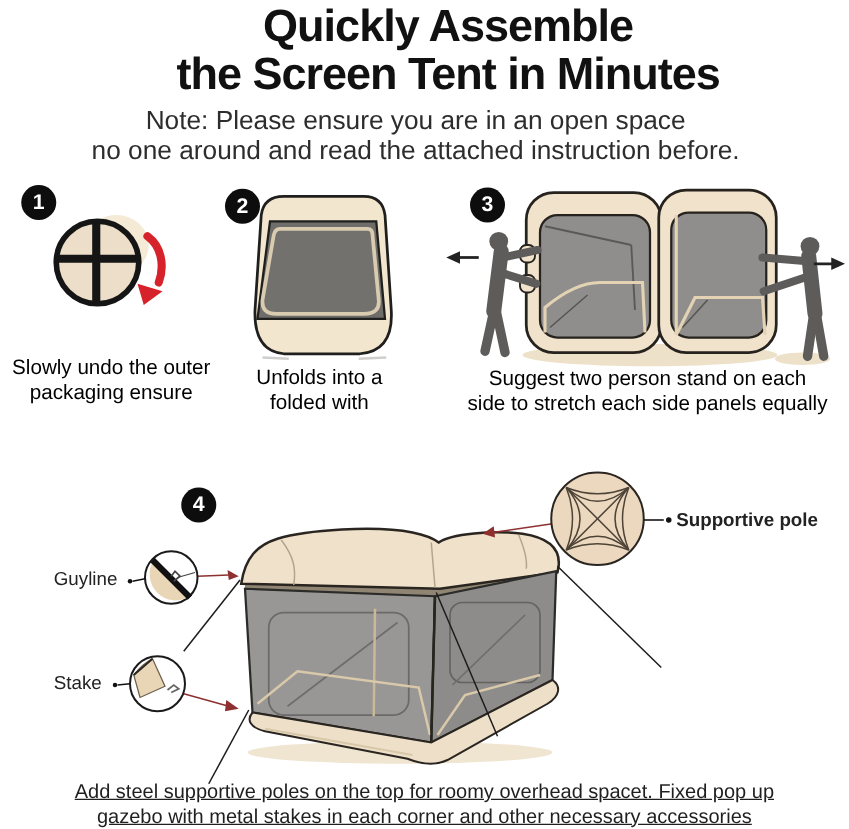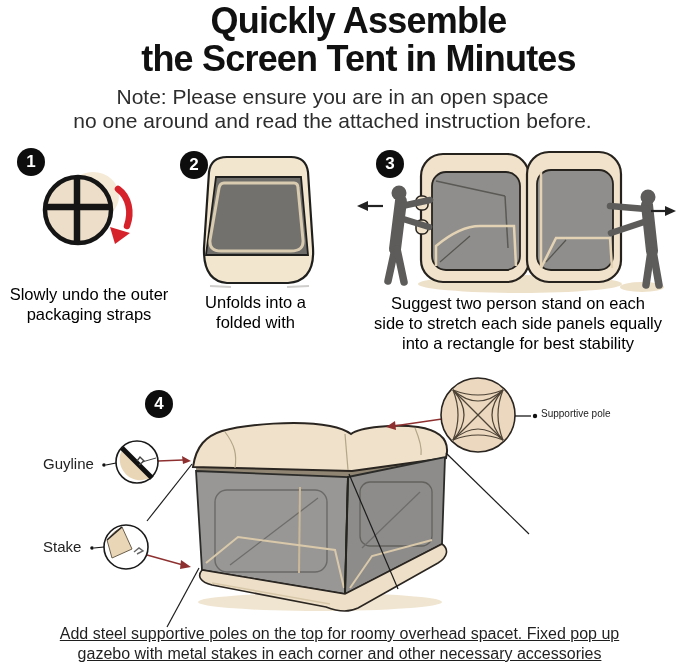--- a/index.html
+++ b/index.html
@@ -15,21 +15,21 @@
   .note{
     left:0;width:665px;text-align:center;font-size:21px;color:#2d2d2d;line-height:24px;
   }
   .badge{
     width:28px;height:28px;border-radius:50%;background:#0d0d0d;color:#fff;
     display:flex;align-items:center;justify-content:center;
     font-size:17px;font-weight:bold;
   }
   .caption{font-size:16.5px;color:#000000;text-align:center;line-height:20px;}
   .callout-label{font-size:15px;color:#222;}
-  .callout-label.bold{font-size:10px;font-weight:normal;}
+  .callout-label.bold{font-size:15px;font-weight:bold;}
   .footer{
     left:0;width:679px;text-align:center;font-size:16px;color:#1f1f1f;line-height:19.5px;
   }
   svg{display:block;}
 </style>
 </head>
 <body>
 
 <div id="canvas">
 
@@ -199,30 +199,29 @@
   </div>
   <div class="abs badge" style="left:376px;top:150px;">
     <span>3</span>
   </div>
   <div class="abs badge" style="left:145px;top:390px;">
     <span>4</span>
   </div>
 
   <div class="abs caption" style="left:0px;top:284px;width:178px;">
     <div>Slowly undo the outer</div>
-    <div>packaging straps</div>
+    <div>packaging ensure</div>
   </div>
   <div class="abs caption" style="left:193px;top:292px;width:125px;">
     <div>Unfolds into a</div>
     <div>folded with</div>
   </div>
   <div class="abs caption" style="left:366px;top:293px;width:304px;">
     <div>Suggest two person stand on each</div>
     <div>side to stretch each side panels equally</div>
-    <div>into a rectangle for best stability</div>
   </div>
 
   <div class="abs callout-label" style="left:43px;top:455px;">Guyline</div>
   <div class="abs callout-label" style="left:43px;top:538px;">Stake</div>
   <div class="abs callout-label bold" style="left:541px;top:408px;">Supportive pole</div>
 
   <div class="abs footer" style="top:624px;text-decoration:underline;">
     <div>Add steel supportive poles on the top for roomy overhead spacet. Fixed pop up</div>
     <div>gazebo with metal stakes in each corner and other necessary accessories</div>
   </div>

